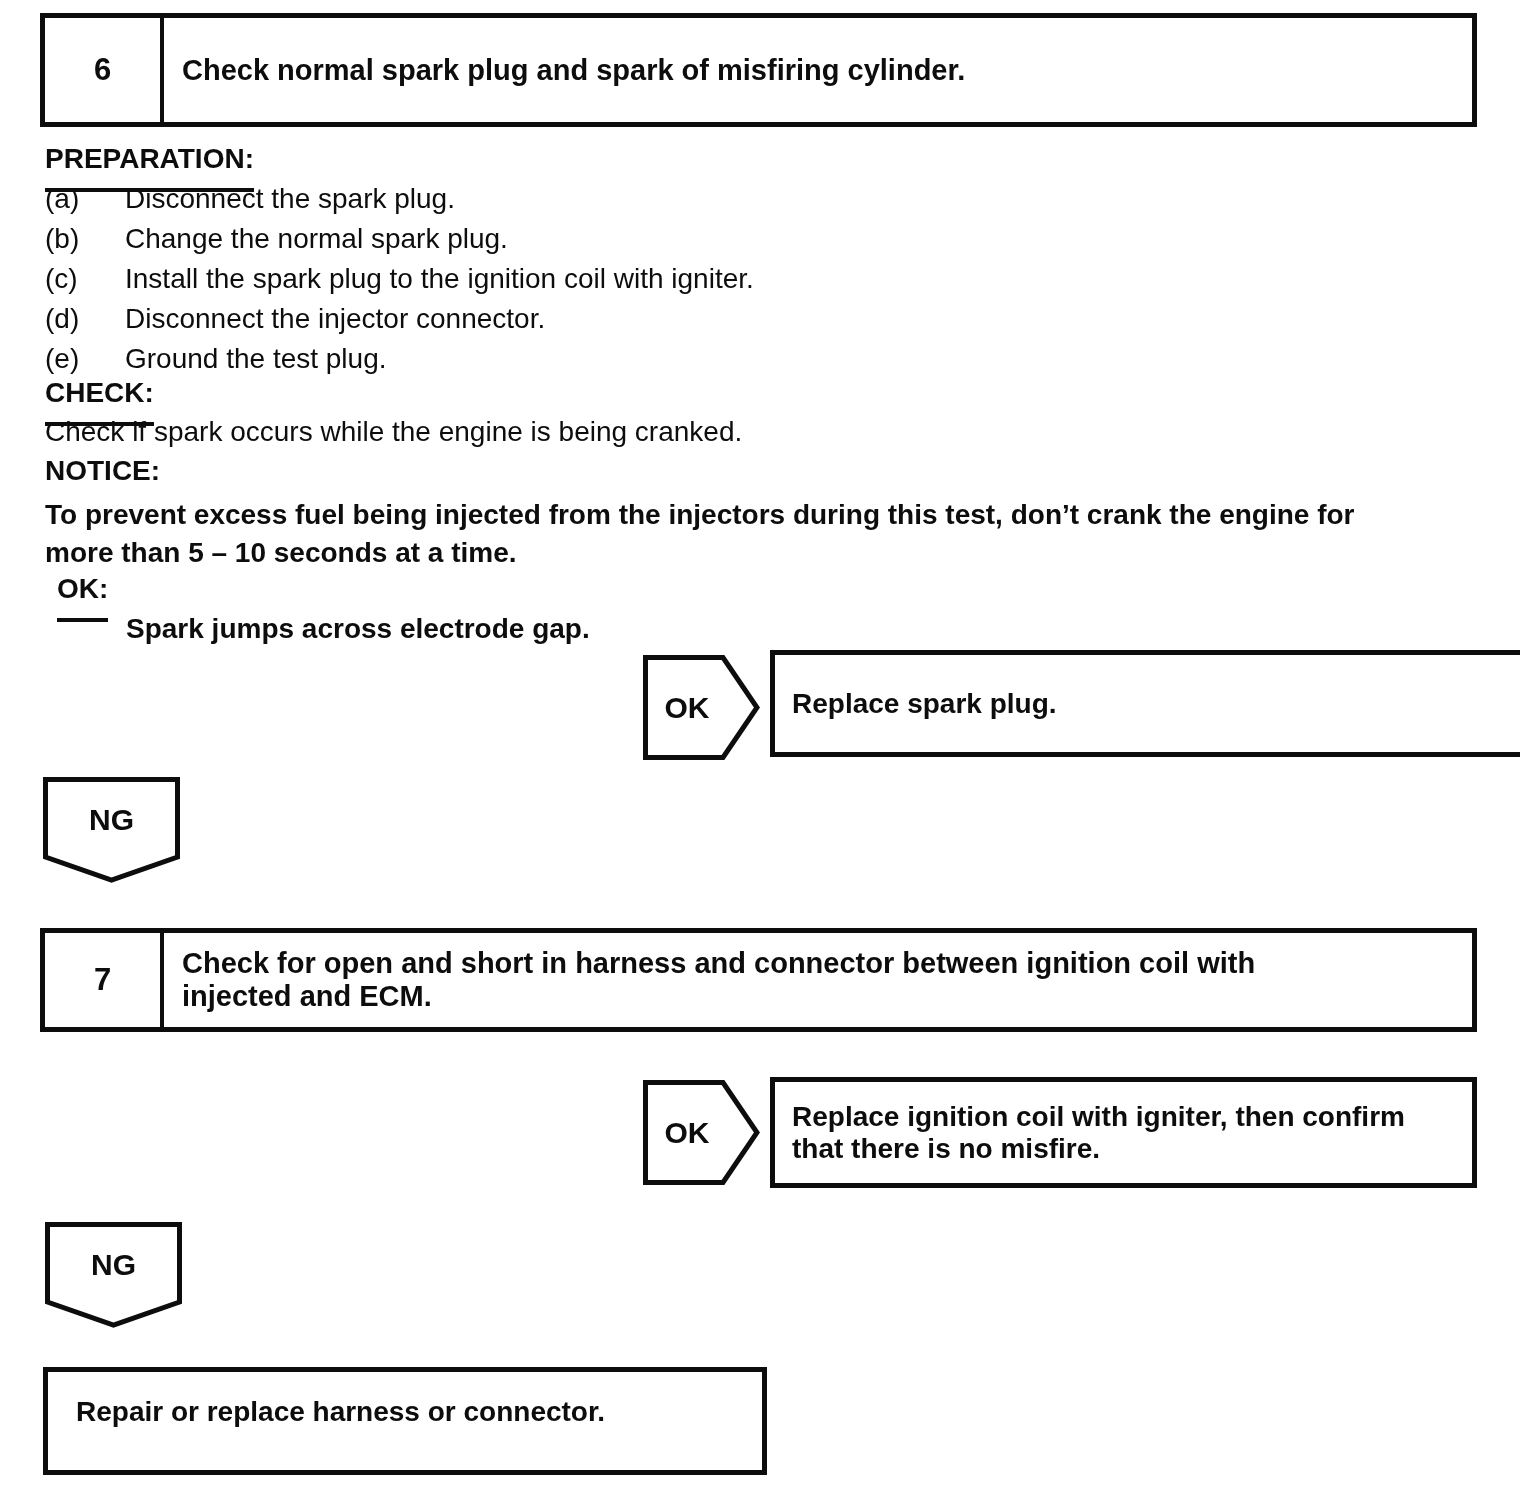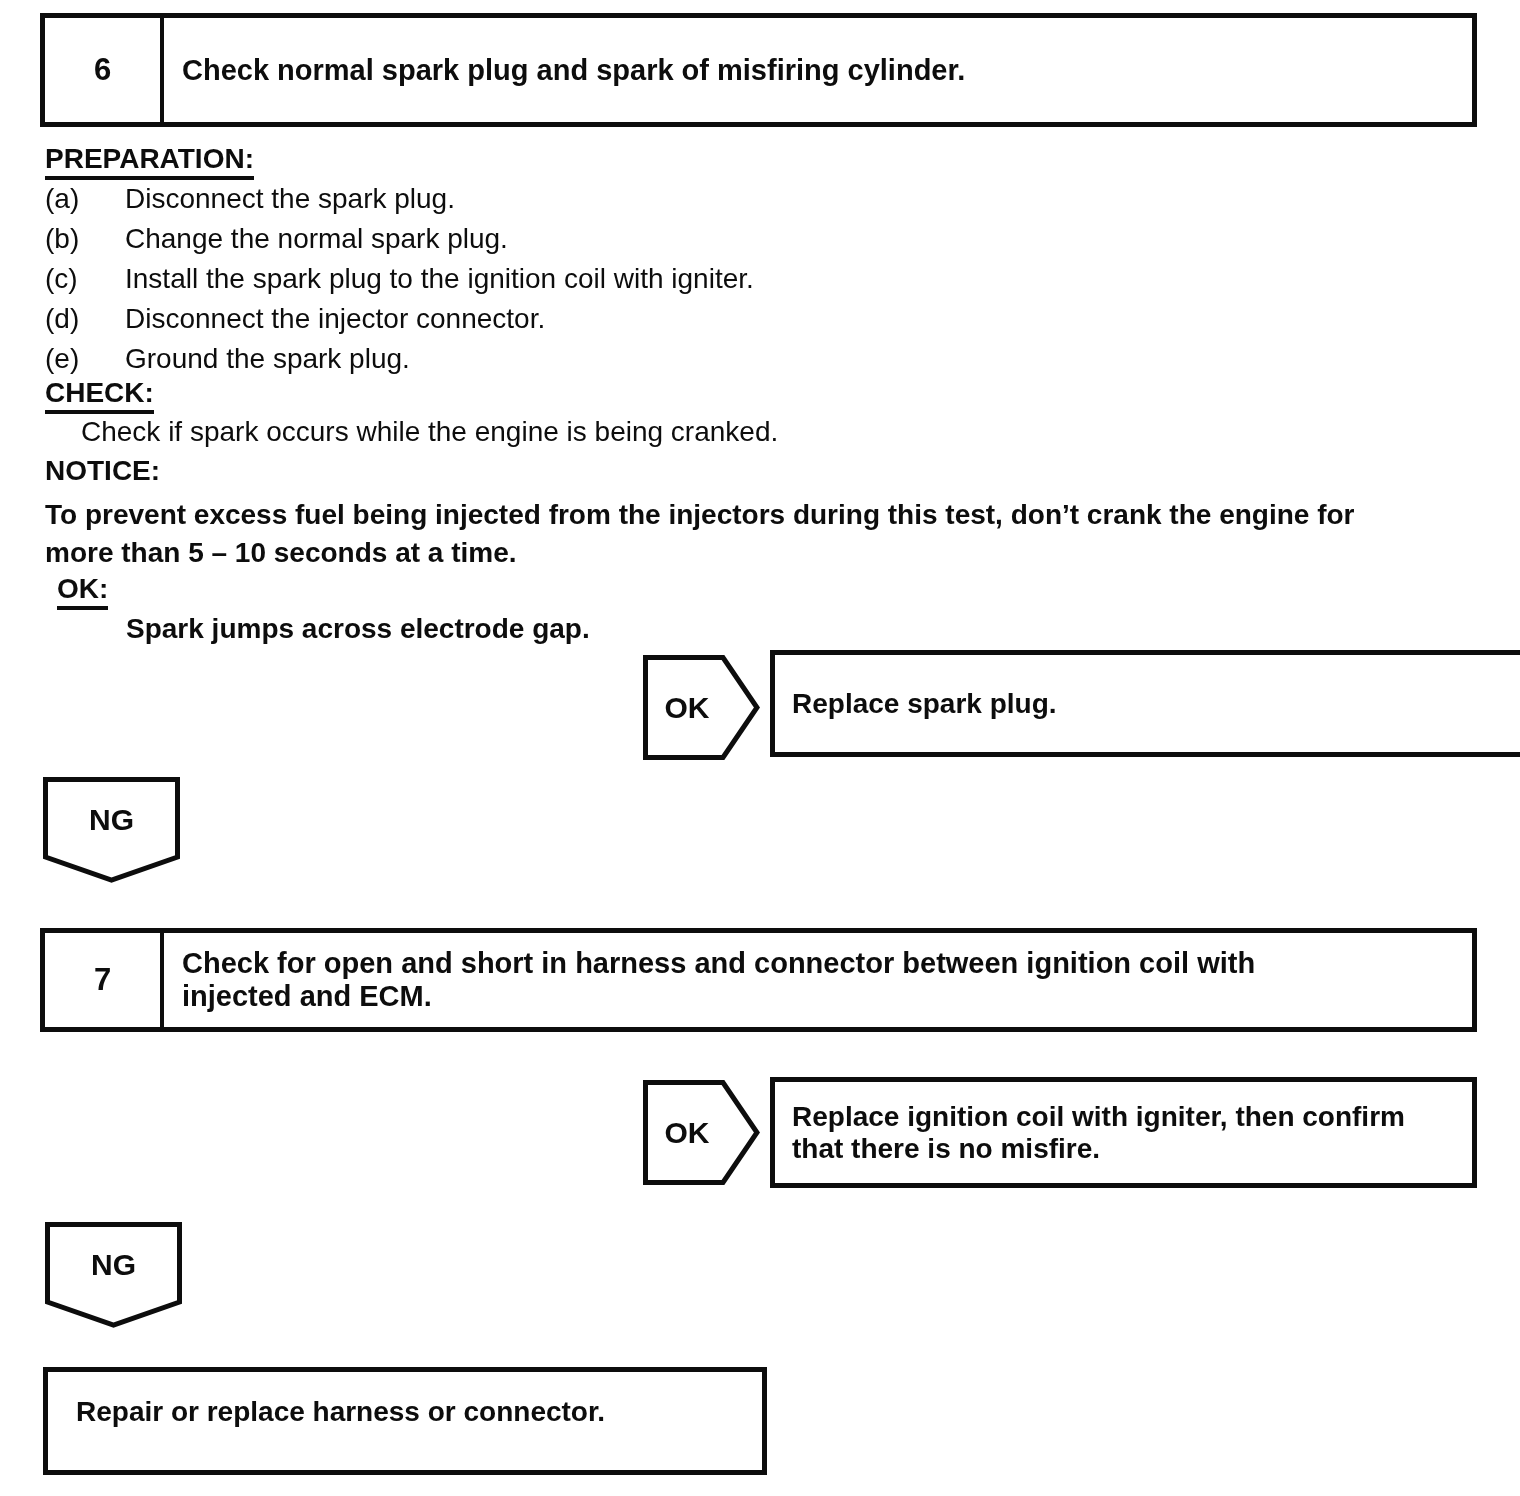--- a/index.html
+++ b/index.html
@@ -24,21 +24,21 @@
     flex:1; display:flex; align-items:center;
     padding-left:18px; padding-right:28px;
     font-weight:bold; font-size:29px; line-height:33px;border-radius:23px;
   }
   .step-title .line { display:block; }
 
   
   .h {
     position:absolute; left:45px;
     font-weight:bold; font-size:28px; line-height:30px;
-    padding-bottom:2px;
+    padding-bottom:14px;
   }
   .h.underline { border-bottom:4px solid #0d0d0d; }
   .body-line { position:absolute; left:45px; font-size:28px; }
   .list { position:absolute; left:45px; font-size:28px; line-height:40px; }
   .list .row { display:flex; }
   .list .lab { flex:0 0 80px; }
   .para {
     position:absolute; left:45px; font-weight:bold;
     font-size:28px; line-height:38px;
   }
@@ -98,26 +98,26 @@
     <div class="row">
       <span class="lab">(c)</span>
       <span>Install the spark plug to the ignition coil with igniter.</span>
     </div>
     <div class="row">
       <span class="lab">(d)</span>
       <span>Disconnect the injector connector.</span>
     </div>
     <div class="row">
       <span class="lab">(e)</span>
-      <span>Ground the spark plug.</span>
+      <span>Ground the test plug.</span>
     </div>
   </div>
 
   <div class="h underline" style="top:378px;">CHECK:</div>
-  <div class="body-line" style="top:416px;margin-left:36px;">Check if spark occurs while the engine is being cranked.</div>
+  <div class="body-line" style="top:416px;">Check if spark occurs while the engine is being cranked.</div>
 
   <div class="h" style="top:456px;">NOTICE:</div>
   <div class="para" style="top:496px;">
     <span class="line">To prevent excess fuel being injected from the injectors during this test, don’t crank the engine for</span>
     <span class="line">more than 5 – 10 seconds at a time.</span>
   </div>
 
   <div class="h underline" style="top:574px;margin-left:12px;">OK:</div>
   <div class="ok-text" style="top:613px;">Spark jumps across electrode gap.</div>
 

